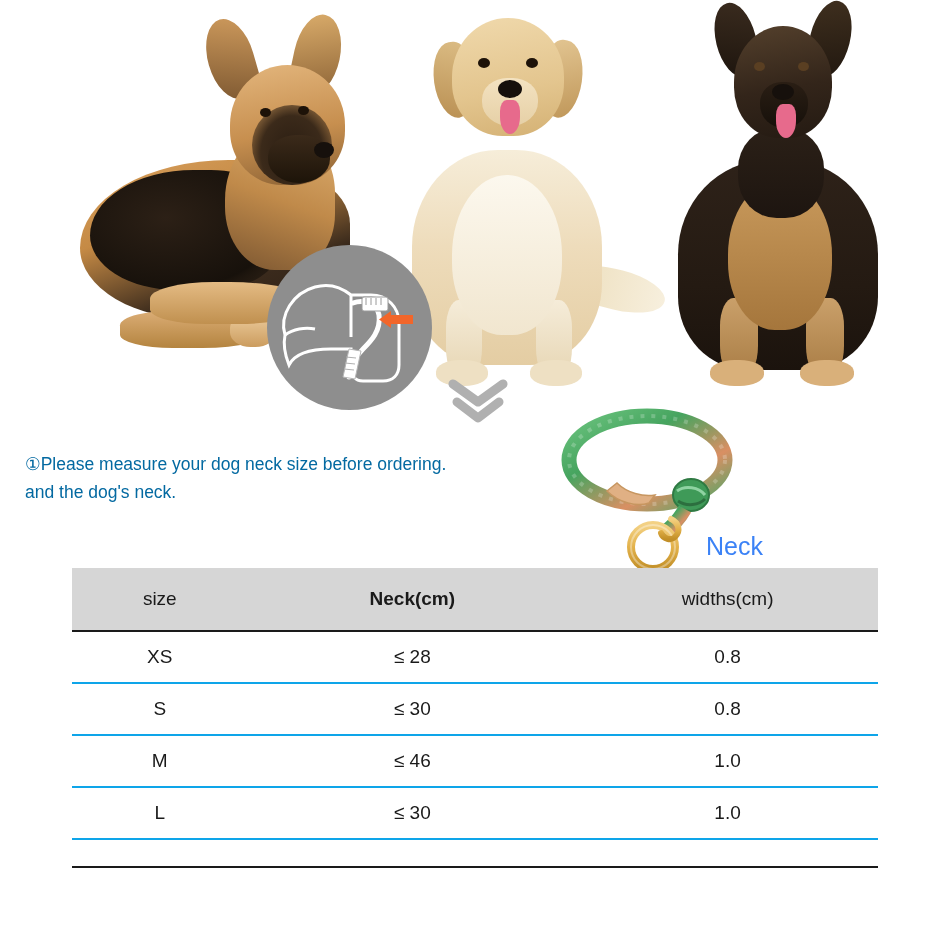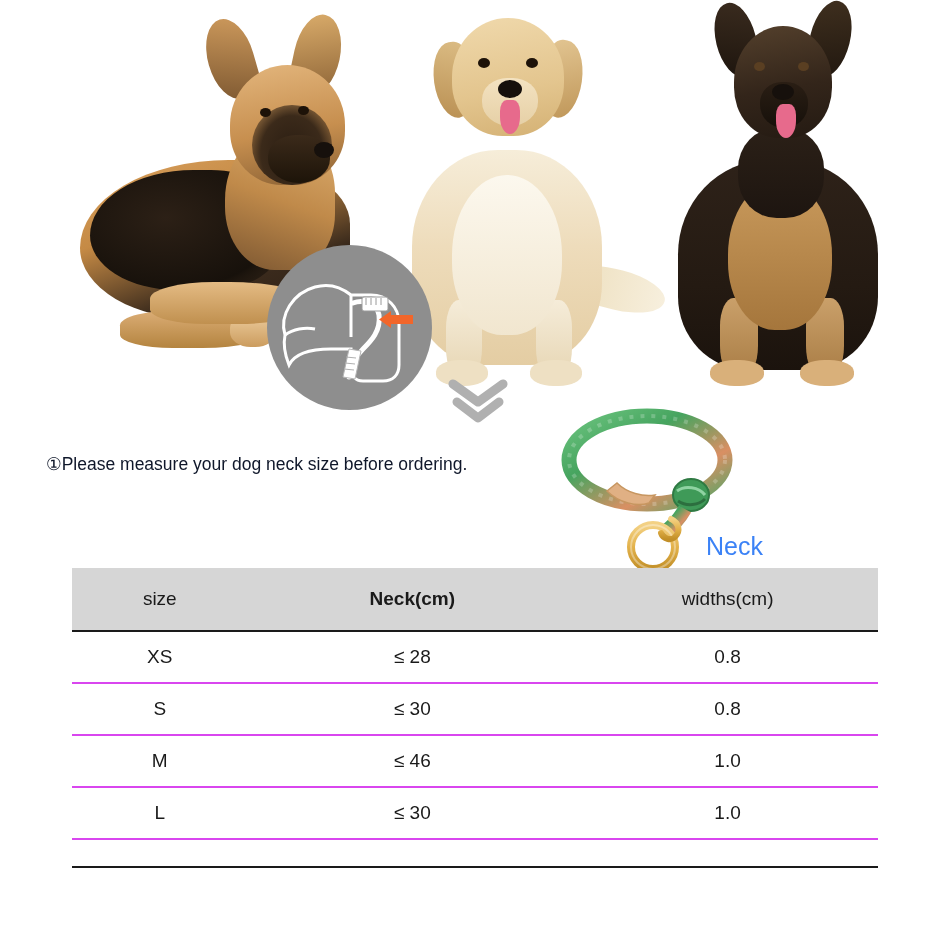--- a/index.html
+++ b/index.html
@@ -263,22 +263,21 @@
   }
 
   
   .instructions {
     position: absolute;
     left: 25px;
     top: 450px;
     width: 530px;
     font-size: 17.5px;
     line-height: 28px;
-    color: #0f172a;
-    margin-left: 21px;
+    color: #0369a1;
   }
   .instructions div { white-space: pre-wrap; }
 
   
   .collar-wrap {
     position: absolute;
     left: 545px;
     top: 405px;
     width: 230px;
     height: 170px;
@@ -305,21 +304,21 @@
     font-weight: normal;
     height: 60px;
     color: #1a1a1a;
   }
   .size-table thead th.c-size { width: 175px; }
   .size-table thead th.c-neck { width: 330px; font-weight: bold; }
   .size-table thead th.c-width { width: 301px; }
   .size-table tbody td {
     height: 48px;
     text-align: center;
-    border-bottom: 2px solid #d946ef;
+    border-bottom: 2px solid #0ea5e9;
     color: #1a1a1a;
   }
   .size-table tbody tr:first-child td { border-top: 2px solid #1a1a1a; }
   .size-table tbody td.cell-size { font-size: 19px; }
 
   .table-bottom-rule {
     position: absolute;
     left: 72px;
     top: 866px;
     width: 806px;
@@ -420,20 +419,21 @@
 
   <div class="chevrons">
     <svg width="62" height="48" viewBox="0 0 62 48" xmlns="http://www.w3.org/2000/svg">
       <polyline points="6,6 31,24 56,6" fill="none" stroke="#b0b0b0" stroke-width="9" stroke-linecap="round" stroke-linejoin="round"></polyline>
       <polyline points="10,24 31,40 52,24" fill="none" stroke="#b0b0b0" stroke-width="9" stroke-linecap="round" stroke-linejoin="round"></polyline>
     </svg>
   </div>
 
   <div class="instructions">
     <div>①Please measure your dog neck size before ordering.</div>
+    <div>and the dog's neck.</div>
   </div>
 
   <div class="collar-wrap">
     <svg width="230" height="170" viewBox="0 0 230 170" xmlns="http://www.w3.org/2000/svg">
       <defs>
         <linearGradient id="ropeGrad" x1="0" y1="0" x2="1" y2="1">
           <stop offset="0%" stop-color="#6cc47f"></stop>
           <stop offset="35%" stop-color="#46a45f"></stop>
           <stop offset="70%" stop-color="#d98f63"></stop>
           <stop offset="100%" stop-color="#4aa868"></stop>

